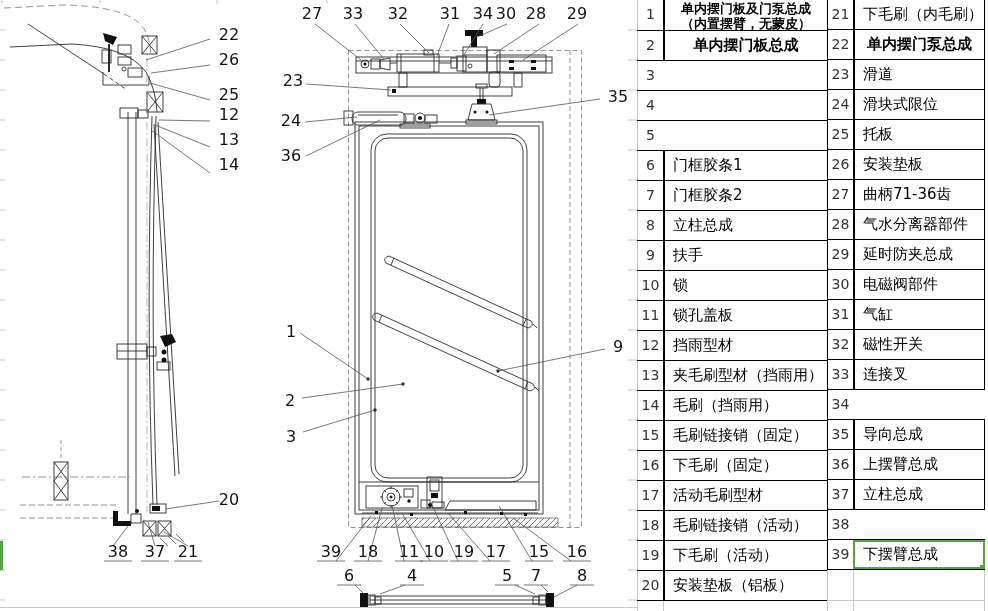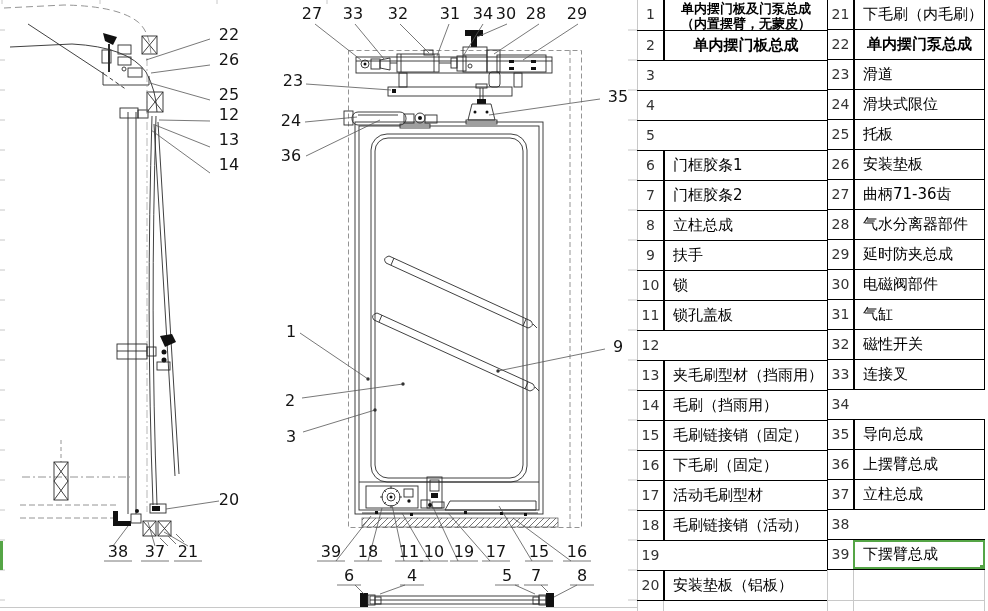--- a/index.html
+++ b/index.html
@@ -365,20 +365,21 @@
       <div class="trow">
         <div class="no">10</div>
         <div class="nm">锁</div>
       </div>
       <div class="trow">
         <div class="no">11</div>
         <div class="nm">锁孔盖板</div>
       </div>
       <div class="trow">
         <div class="no">12</div>
+        <div class="nm">挡雨型材</div>
       </div>
       <div class="trow">
         <div class="no">13</div>
         <div class="nm">夹毛刷型材（挡雨用）</div>
       </div>
       <div class="trow">
         <div class="no">14</div>
         <div class="nm">毛刷（挡雨用）</div>
       </div>
       <div class="trow">
@@ -392,20 +393,21 @@
       <div class="trow">
         <div class="no">17</div>
         <div class="nm">活动毛刷型材</div>
       </div>
       <div class="trow">
         <div class="no">18</div>
         <div class="nm">毛刷链接销（活动）</div>
       </div>
       <div class="trow">
         <div class="no">19</div>
+        <div class="nm">下毛刷（活动）</div>
       </div>
       <div class="trow">
         <div class="no">20</div>
         <div class="nm">安装垫板（铝板）</div>
       </div>
       <div class="trow ghost last">
         <div class="no"></div>
         <div class="nm"></div>
       </div>
     </div>

